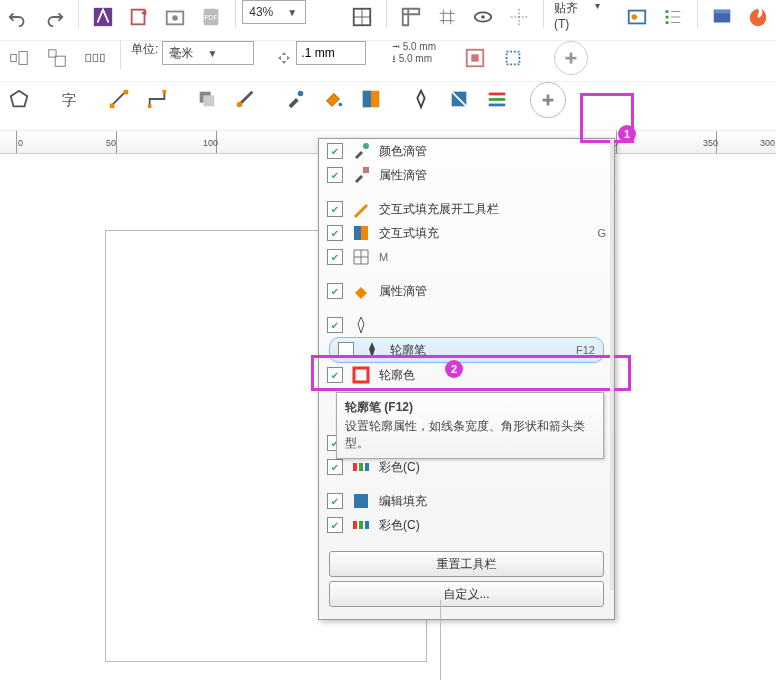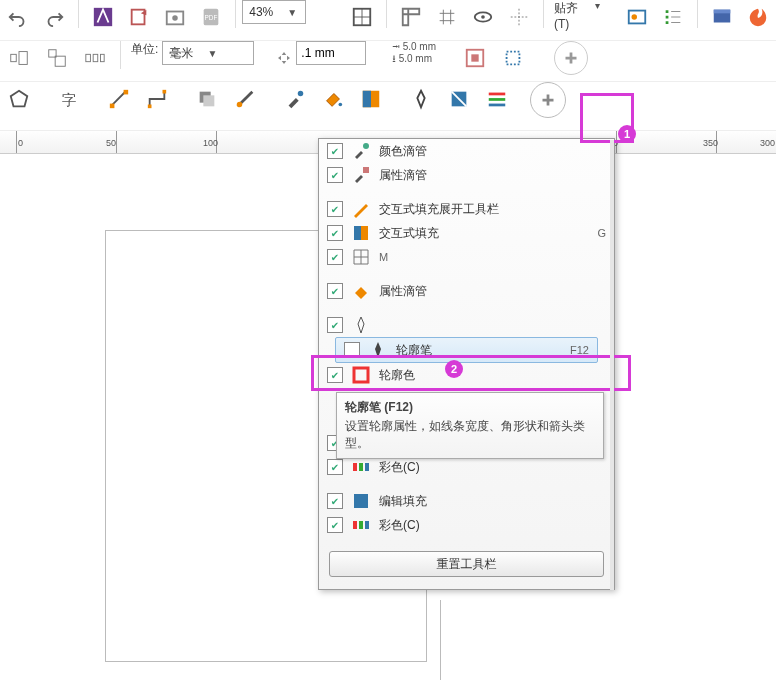--- a/index.html
+++ b/index.html
@@ -17,21 +17,21 @@
   .tickl{position:absolute;top:7px;font-size:9px}
   .canvas{position:absolute;left:105px;top:230px;width:320px;height:430px;border:1px solid #bbb;background:#fff}
   
   .menu{position:absolute;left:318px;top:138px;width:295px;background:linear-gradient(#fdfdfd,#f4f4f4);border:1px solid #9a9a9a;box-shadow:2px 2px 6px rgba(0,0,0,.25);padding-bottom:8px}
   .mrow{display:flex;align-items:center;height:24px;padding:0 8px}
   .mrow .cb{width:14px;height:14px;border:1px solid #888;background:#fff;margin-right:8px;display:flex;align-items:center;justify-content:center;font-size:10px;color:#3a7}
   .mrow .mi{width:20px;height:18px;margin-right:8px;display:flex;align-items:center;justify-content:center}
   .mrow .txt{flex:1}
   .mrow .sc{color:#666;font-size:11px}
   .mgap{height:10px}
-  .mhl{background:linear-gradient(#e9f3fb,#d6e9f8);border:1px solid #8ab8e0;margin:0 16px;border-radius:2px}
+  .mhl{background:linear-gradient(#e9f3fb,#d6e9f8);border:1px solid #8ab8e0;margin:0 10px;border-radius:10px}
   .btn{margin:4px 10px;height:24px;border:1px solid #999;border-radius:3px;background:linear-gradient(#fefefe,#e8e8e8);display:flex;align-items:center;justify-content:center}
   
   .tip{position:absolute;left:336px;top:392px;width:250px;background:linear-gradient(#fefefe,#f3f3f3);border:1px solid #aaa;padding:6px 8px;font-size:12px;color:#444;box-shadow:1px 1px 3px rgba(0,0,0,.2)}
   .tip .t{font-weight:bold;margin-bottom:2px}
   
   .callout{position:absolute;width:18px;height:18px;border-radius:50%;background:#d63ad6;color:#fff;font-size:11px;font-weight:bold;display:flex;align-items:center;justify-content:center}
   .box1{position:absolute;left:580px;top:93px;width:48px;height:44px;border:3px solid #d63ad6}
   .box2{position:absolute;left:311px;top:355px;width:314px;height:30px;border:3px solid #d63ad6}
   
   .wm{position:absolute;left:450px;top:230px;font-size:26px;color:rgba(180,180,180,.35);transform:rotate(-30deg);font-style:italic;letter-spacing:2px;pointer-events:none}
@@ -430,20 +430,23 @@
           <rect x="8" y="6" width="4" height="8" fill="#3a3"></rect>
           <rect x="14" y="6" width="4" height="8" fill="#37a"></rect>
         </svg>
       </div>
       <div class="txt">彩色(C)</div>
     </div>
   <div class="mgap"></div>
   <div class="btn">
       <span>重置工具栏</span>
     </div>
+  <div class="btn">
+      <span>自定义...</span>
+    </div>
 </div>
 
 <div class="tip">
   <div class="t">轮廓笔 (F12)</div>
   <div>设置轮廓属性，如线条宽度、角形状和箭头类型。</div>
 </div>
 
 <div class="box1"></div>
 <div class="callout" style="left:618px;top:125px">1</div>
 <div class="box2"></div>

